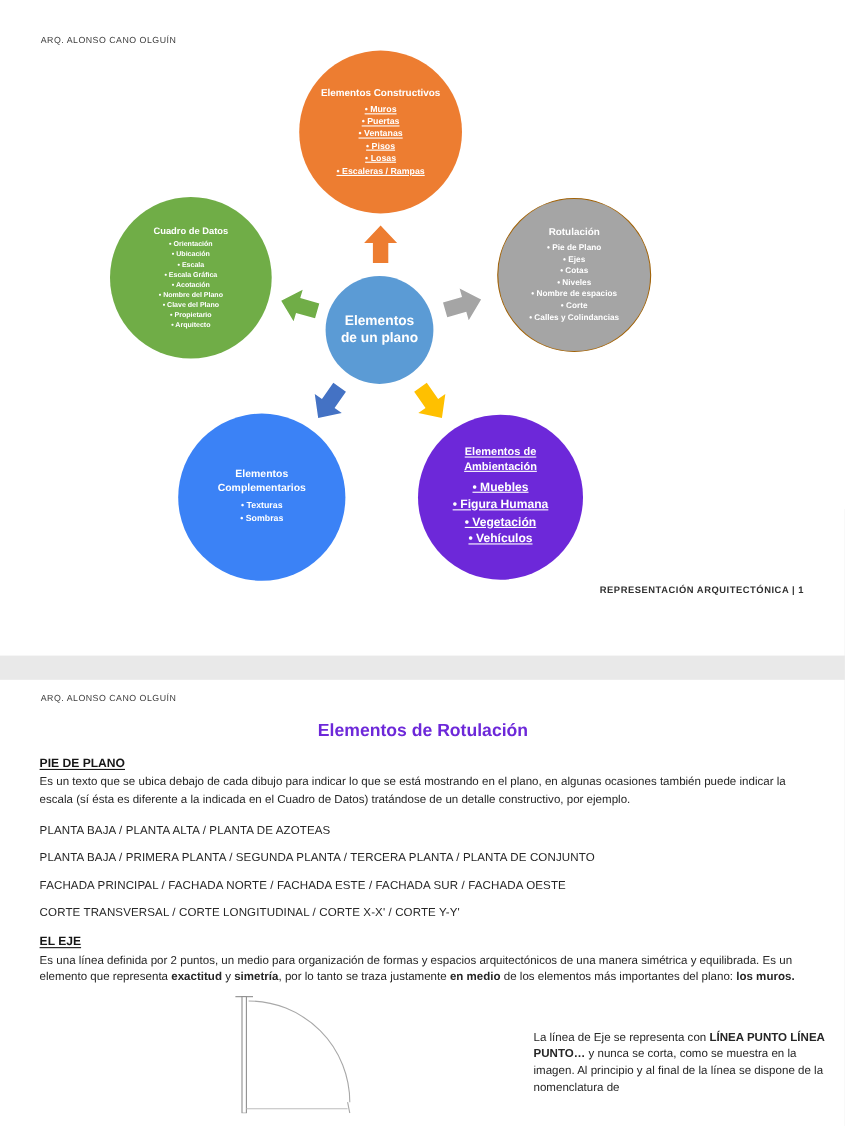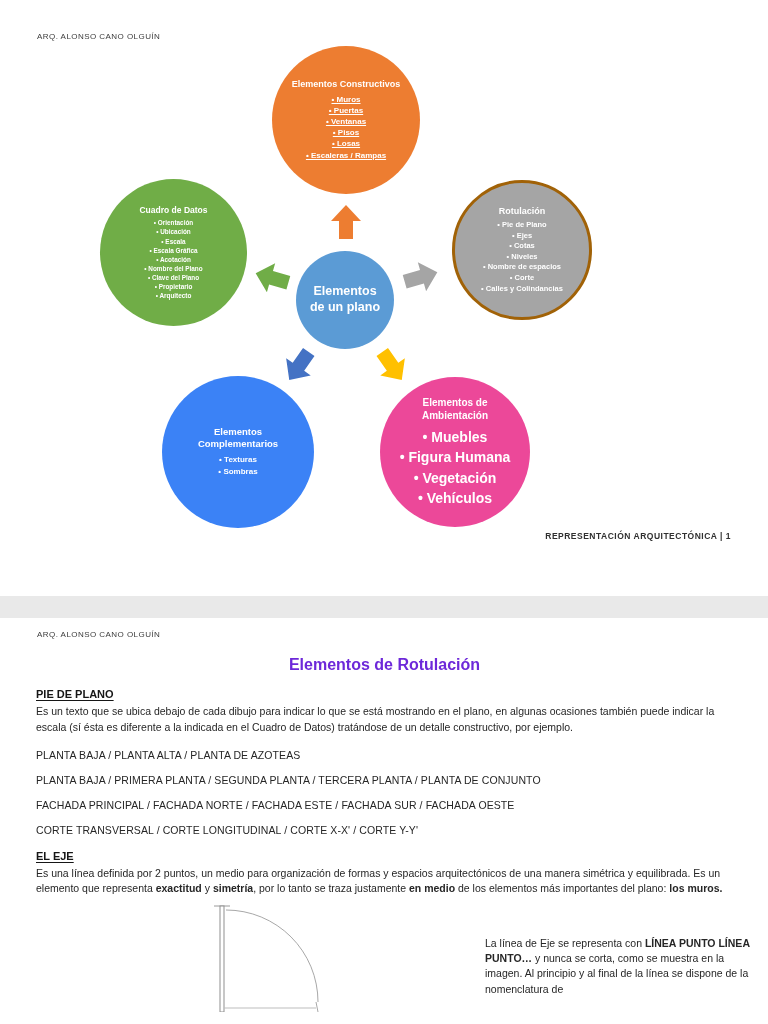--- a/index.html
+++ b/index.html
@@ -35,29 +35,29 @@
   .circle .c-list { margin-top:3px; }
   .bullet-line { white-space:nowrap; }
 
   .c-center { left:296px; top:251px; width:98px; height:98px; font-weight:700; font-size:12.5px; line-height:1.25; }
   .c-constructivos { left:272px; top:46px;  width:148px; height:148px; }
   .c-constructivos .c-title { font-size:9px; }
   .c-constructivos .c-list  { font-size:8px; line-height:1.4; font-weight:600;text-decoration:underline; }
   .c-cuadro { left:100px; top:179px; width:147px; height:147px; }
   .c-cuadro .c-title { font-size:8.5px; }
   .c-cuadro .c-list  { font-size:6.4px; line-height:1.42; font-weight:600; }
-  .c-rotulacion { left:452px; top:180px; width:140px; height:140px; border:3px solid #a16207;text-align:center; }
+  .c-rotulacion { left:452px; top:180px; width:140px; height:140px; border:1px solid #a16207;text-align:center; }
   .c-rotulacion .c-title { font-size:9px; }
   .c-rotulacion .c-list  { font-size:7.5px; line-height:1.42; font-weight:700; }
   .c-complementarios { left:162px; top:376px; width:152px; height:152px; }
   .c-complementarios .c-title { font-size:9.5px; line-height:1.3; max-width:110px; }
   .c-complementarios .c-list  { font-size:8px; line-height:1.5; font-weight:600; margin-top:4px; }
   .c-ambientacion { left:380px; top:377px; width:150px; height:150px; }
   .c-ambientacion .c-title { font-size:10px; line-height:1.3; max-width:110px; }
-  .c-ambientacion .c-list  { font-size:14px; line-height:1.45; font-weight:600; margin-top:5px; }
+  .c-ambientacion .c-list  { font-size:11px; line-height:1.45; font-weight:600; margin-top:5px; }
 
   .arrow { position:absolute; width:40px; height:40px; }
 
   
   .p2-content { position:absolute; left:36px; top:38px; width:697px; }
   .p2-title { font-size:16px; font-weight:700; color:#6d28d9;text-align:center; }
   .p2-section {
     margin-top:14px; font-size:11px; font-weight:700; color:#161616;
     text-decoration:underline; text-underline-offset:2px;
   }
@@ -119,21 +119,21 @@
   </div>
 
   <div class="circle c-complementarios" style="background: #3b82f6;">
     <div class="c-title">Elementos Complementarios</div>
     <div class="c-list">
         <div class="bullet-line">• Texturas</div>
         <div class="bullet-line">• Sombras</div>
       </div>
   </div>
 
-  <div class="circle c-ambientacion" style="background: #ec4899;">
+  <div class="circle c-ambientacion" style="background: #6d28d9; text-decoration: underline;">
     <div class="c-title">Elementos de Ambientación</div>
     <div class="c-list">
         <div class="bullet-line">• Muebles</div>
         <div class="bullet-line">• Figura Humana</div>
         <div class="bullet-line">• Vegetación</div>
         <div class="bullet-line">• Vehículos</div>
       </div>
   </div>
 
   <div class="arrow" style="left:326px; top:202px; transform:rotate(-90deg);">

